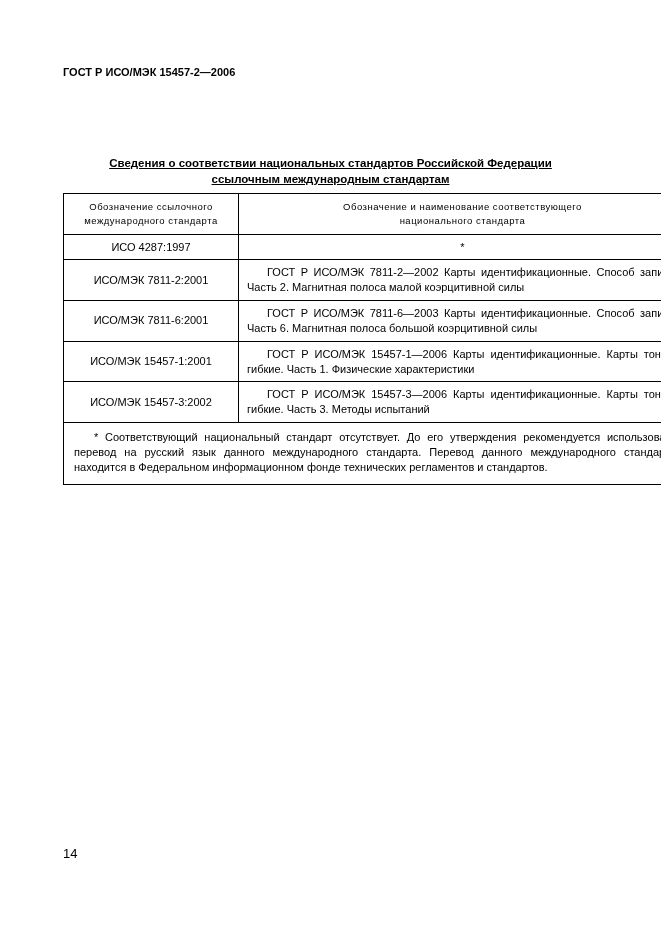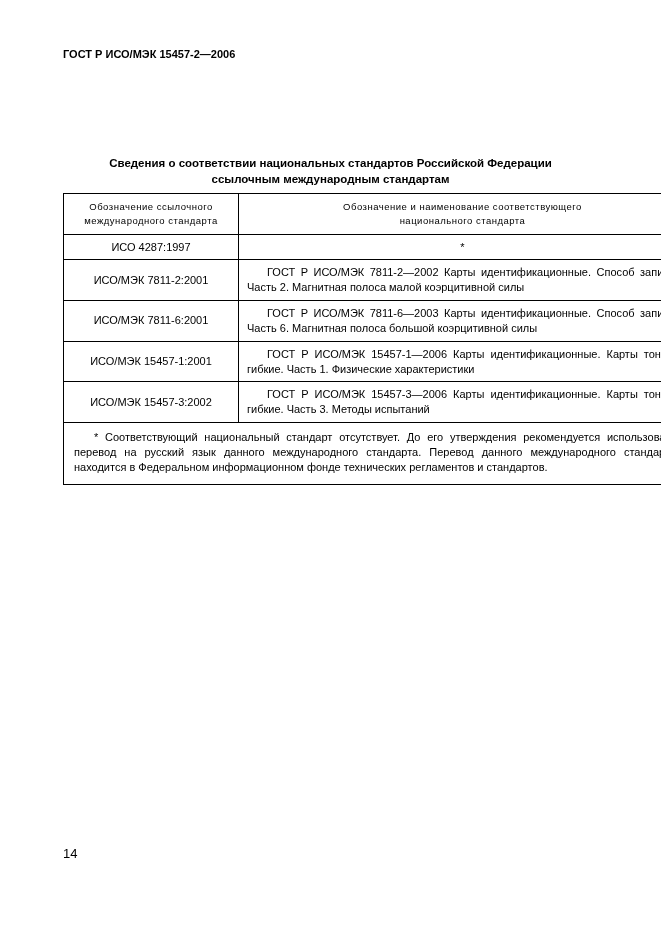--- a/index.html
+++ b/index.html
@@ -7,21 +7,21 @@
     position: relative;
     width: 661px;
     height: 936px;
     background: #ffffff;
     font-family: "Liberation Sans", sans-serif;
     color: #000000;
     overflow: hidden;
   }
   .doc-number {
     position: absolute;
-    top: 48px;
+    top: 66px;
     left: 63px;
     font-size: 11px;
     font-weight: bold;
   }
   .annex-heading {
     position: absolute;
     top: 95px;
     left: 0;
     width: 100%;
     text-align: center;
@@ -31,20 +31,21 @@
   }
   .section-title {
     position: absolute;
     top: 156px;
     left: 0;
     width: 100%;
     text-align: center;
     font-size: 11.5px;
     font-weight: bold;
     line-height: 1.35;
+    text-decoration: underline;
   }
   .section-title .inner { max-width: 465px; margin: 0 auto; }
   table.std-table {
     position: absolute;
     top: 193px;
     left: 63px;
     width: 624px;
     border-collapse: collapse;
     font-size: 11px;
     line-height: 1.35;

